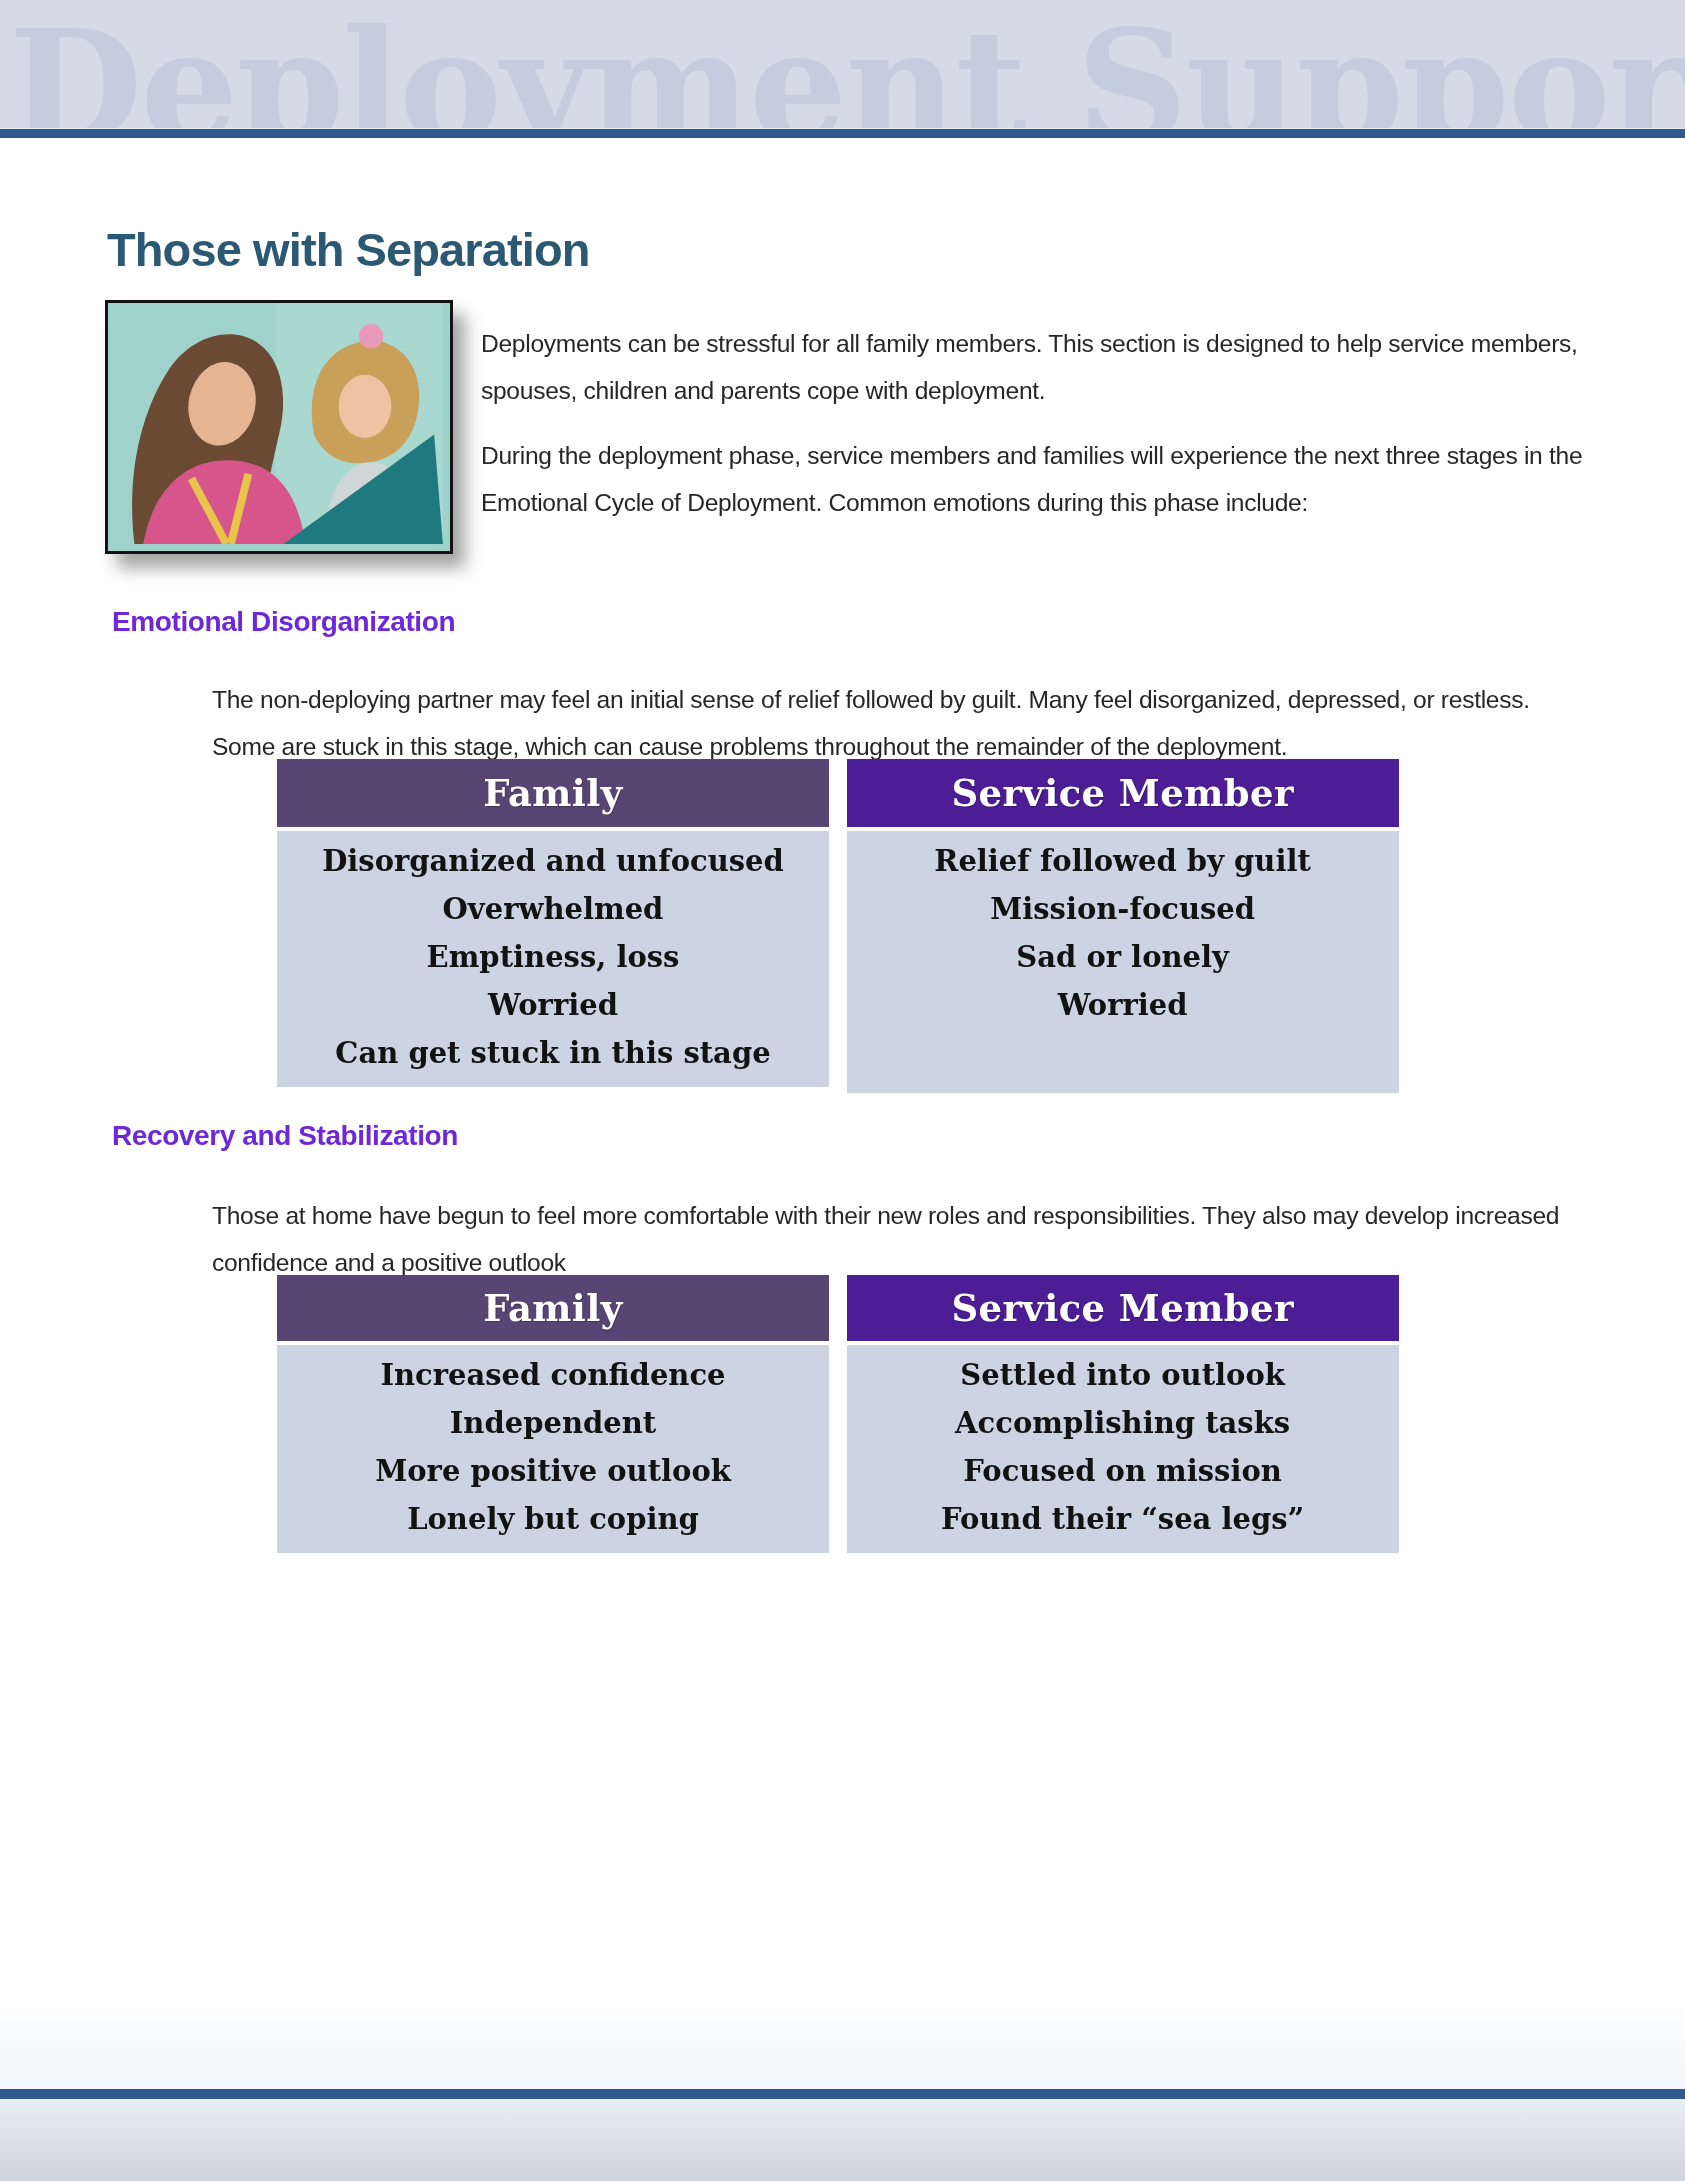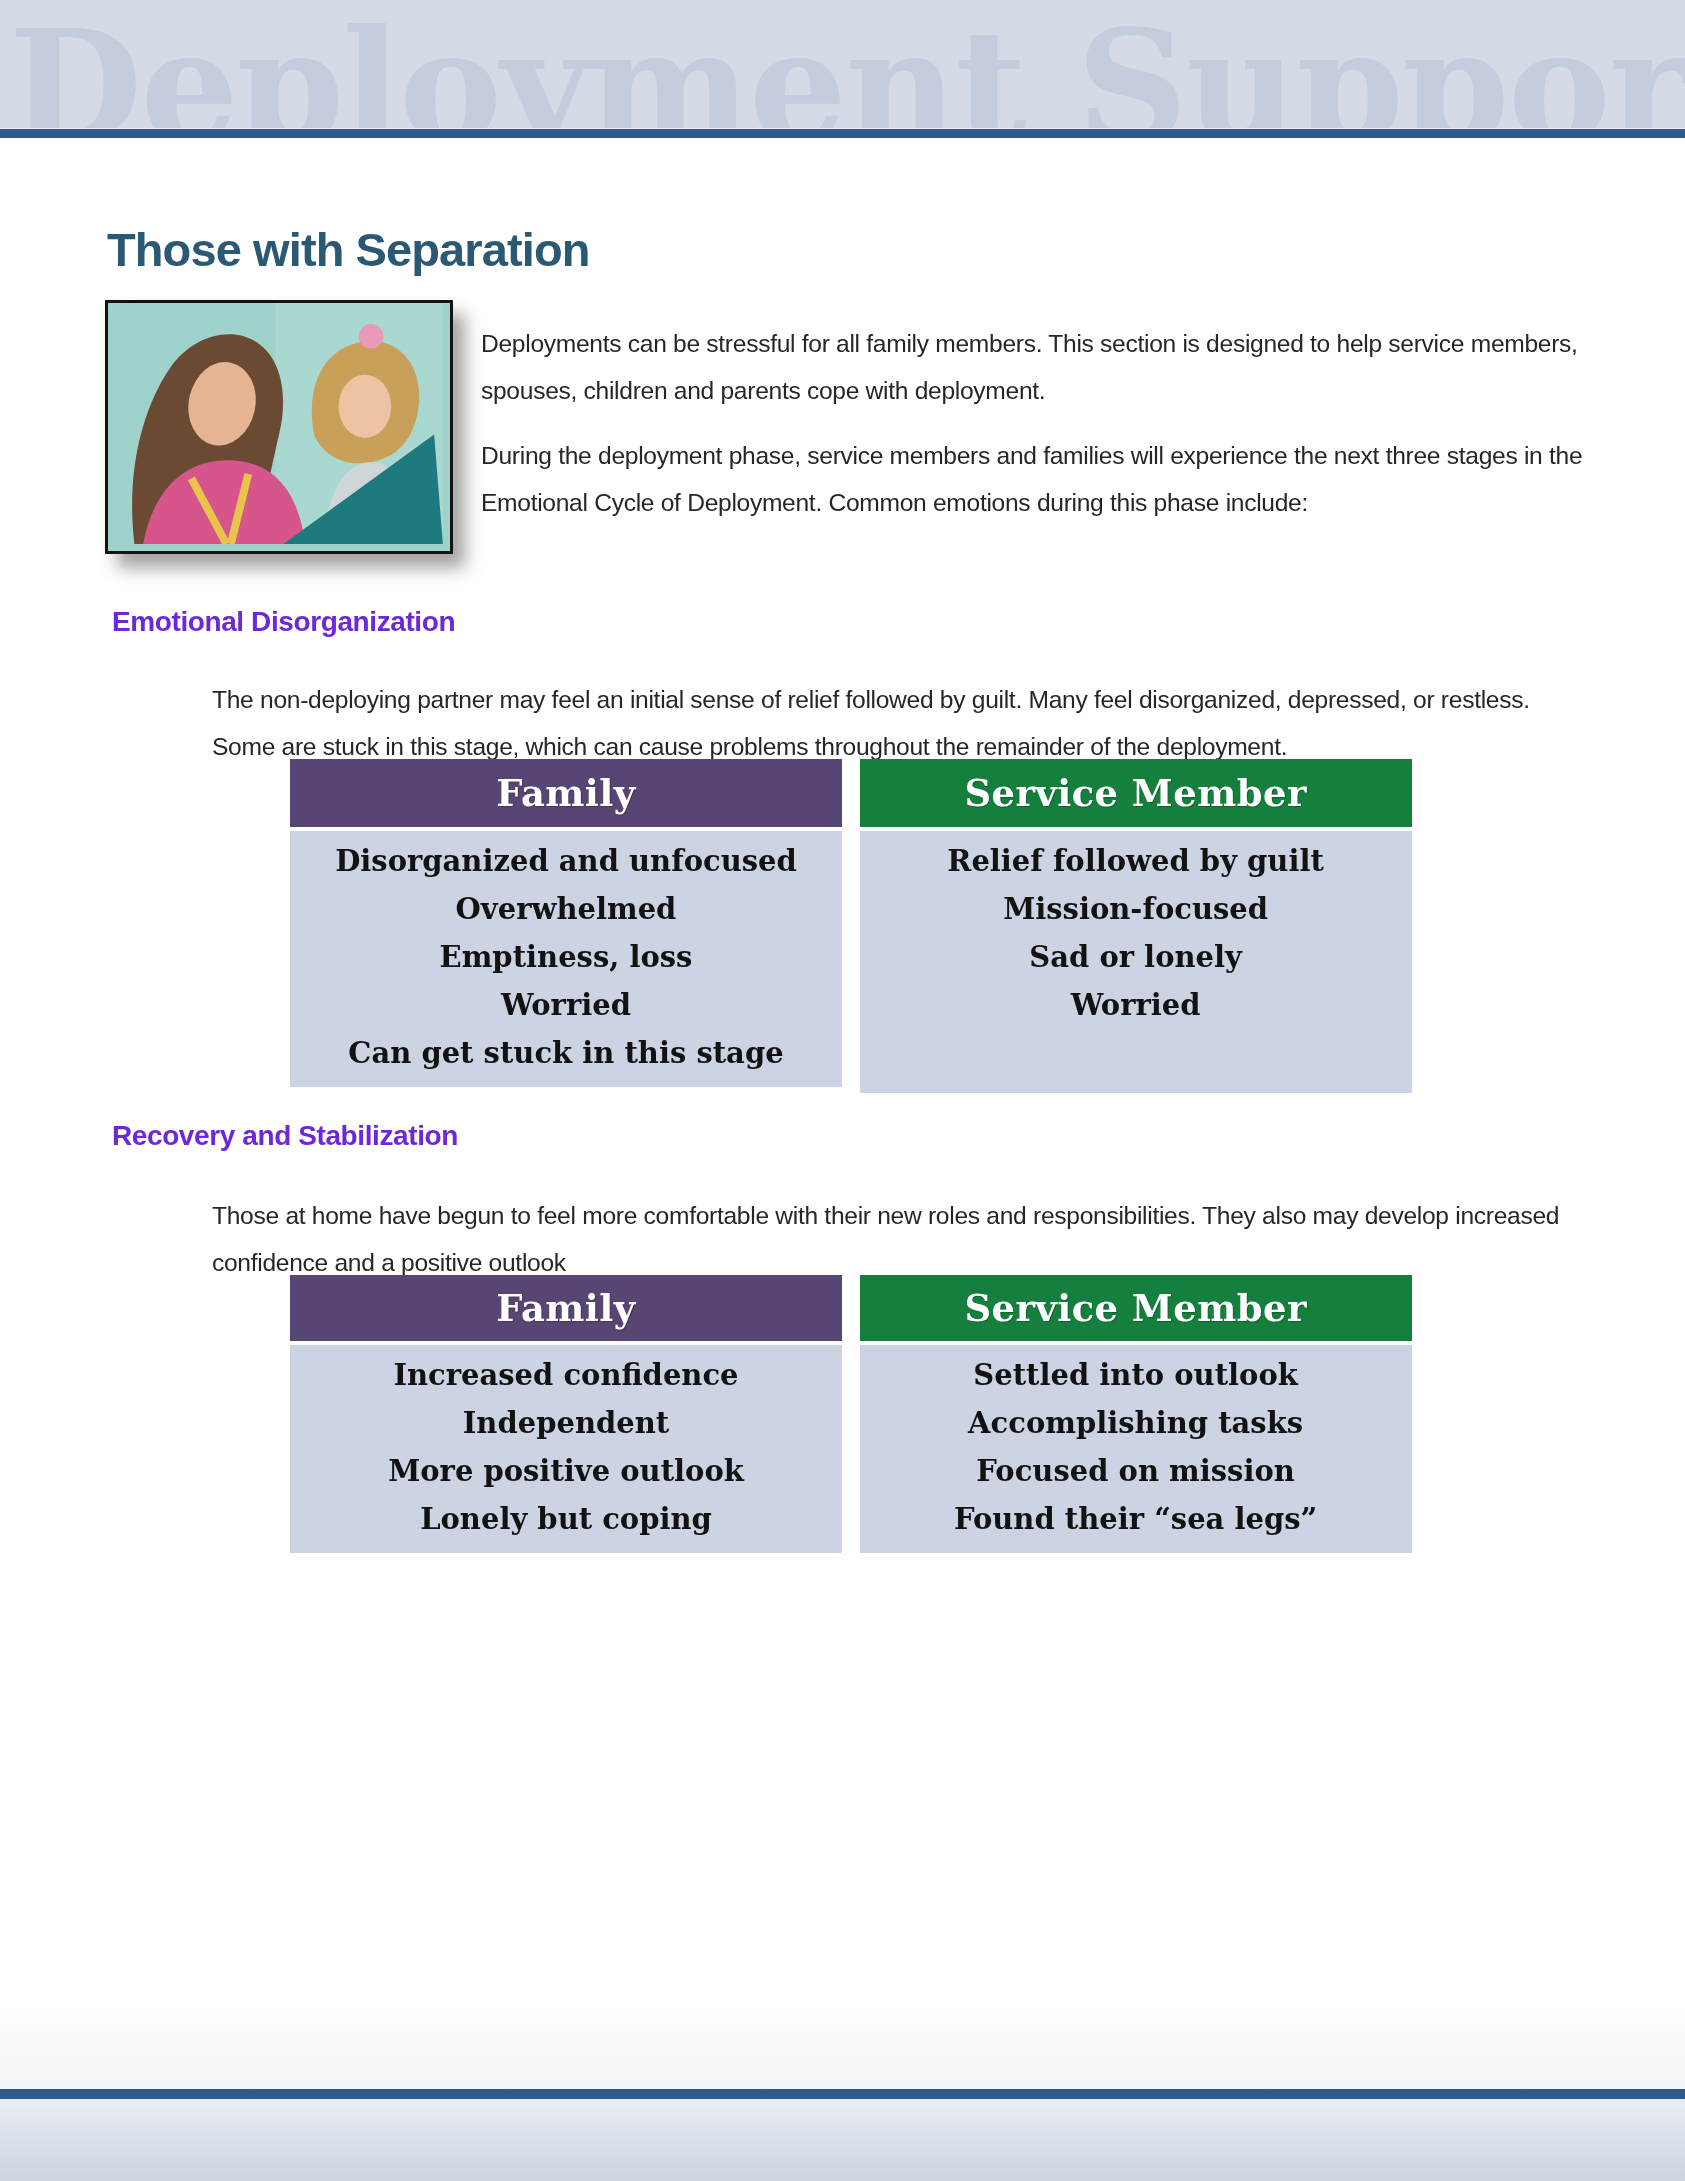--- a/index.html
+++ b/index.html
@@ -45,31 +45,31 @@
     color:#262626;
   }
   .intro-para{left:481px;width:1102px;}
   .section-heading{
     position:absolute;left:112px;
     font-size:28px;font-weight:bold;letter-spacing:-0.4px;
     color:#6d28d9;
   }
   .section-body{left:212px;width:1369px;}
   
-  .etable{position:absolute;left:290px;width:1292px;}
+  .etable{position:absolute;left:277px;width:1292px;}
   .etable .cols{display:flex;gap:17.6px;}
   .ecol{width:552px;box-sizing:border-box;}
   .ehead{
     height:68px;display:flex;align-items:center;justify-content:center;
     font-family:"DejaVu Serif", serif;font-weight:bold;
     font-size:37px;color:#ffffff;letter-spacing:0.4px;
     text-shadow:0.9px 0.9px 0.9px rgba(0,0,0,.25);
   }
   .ehead.purple{background:#574673;}
-  .ehead.green{background:#15803d;}
+  .ehead.green{background:#4c1d95;}
   .ebody{
     margin-top:4.4px;background:#ccd3e2;
     padding:5.3px 3.5px 10.5px 3.5px;
     text-align:center;
     font-family:"DejaVu Serif", serif;font-weight:bold;
     font-size:29px;line-height:48px;color:#121212;
   }
   .ebody div{white-space:nowrap;}
   
   .pre-footer{

